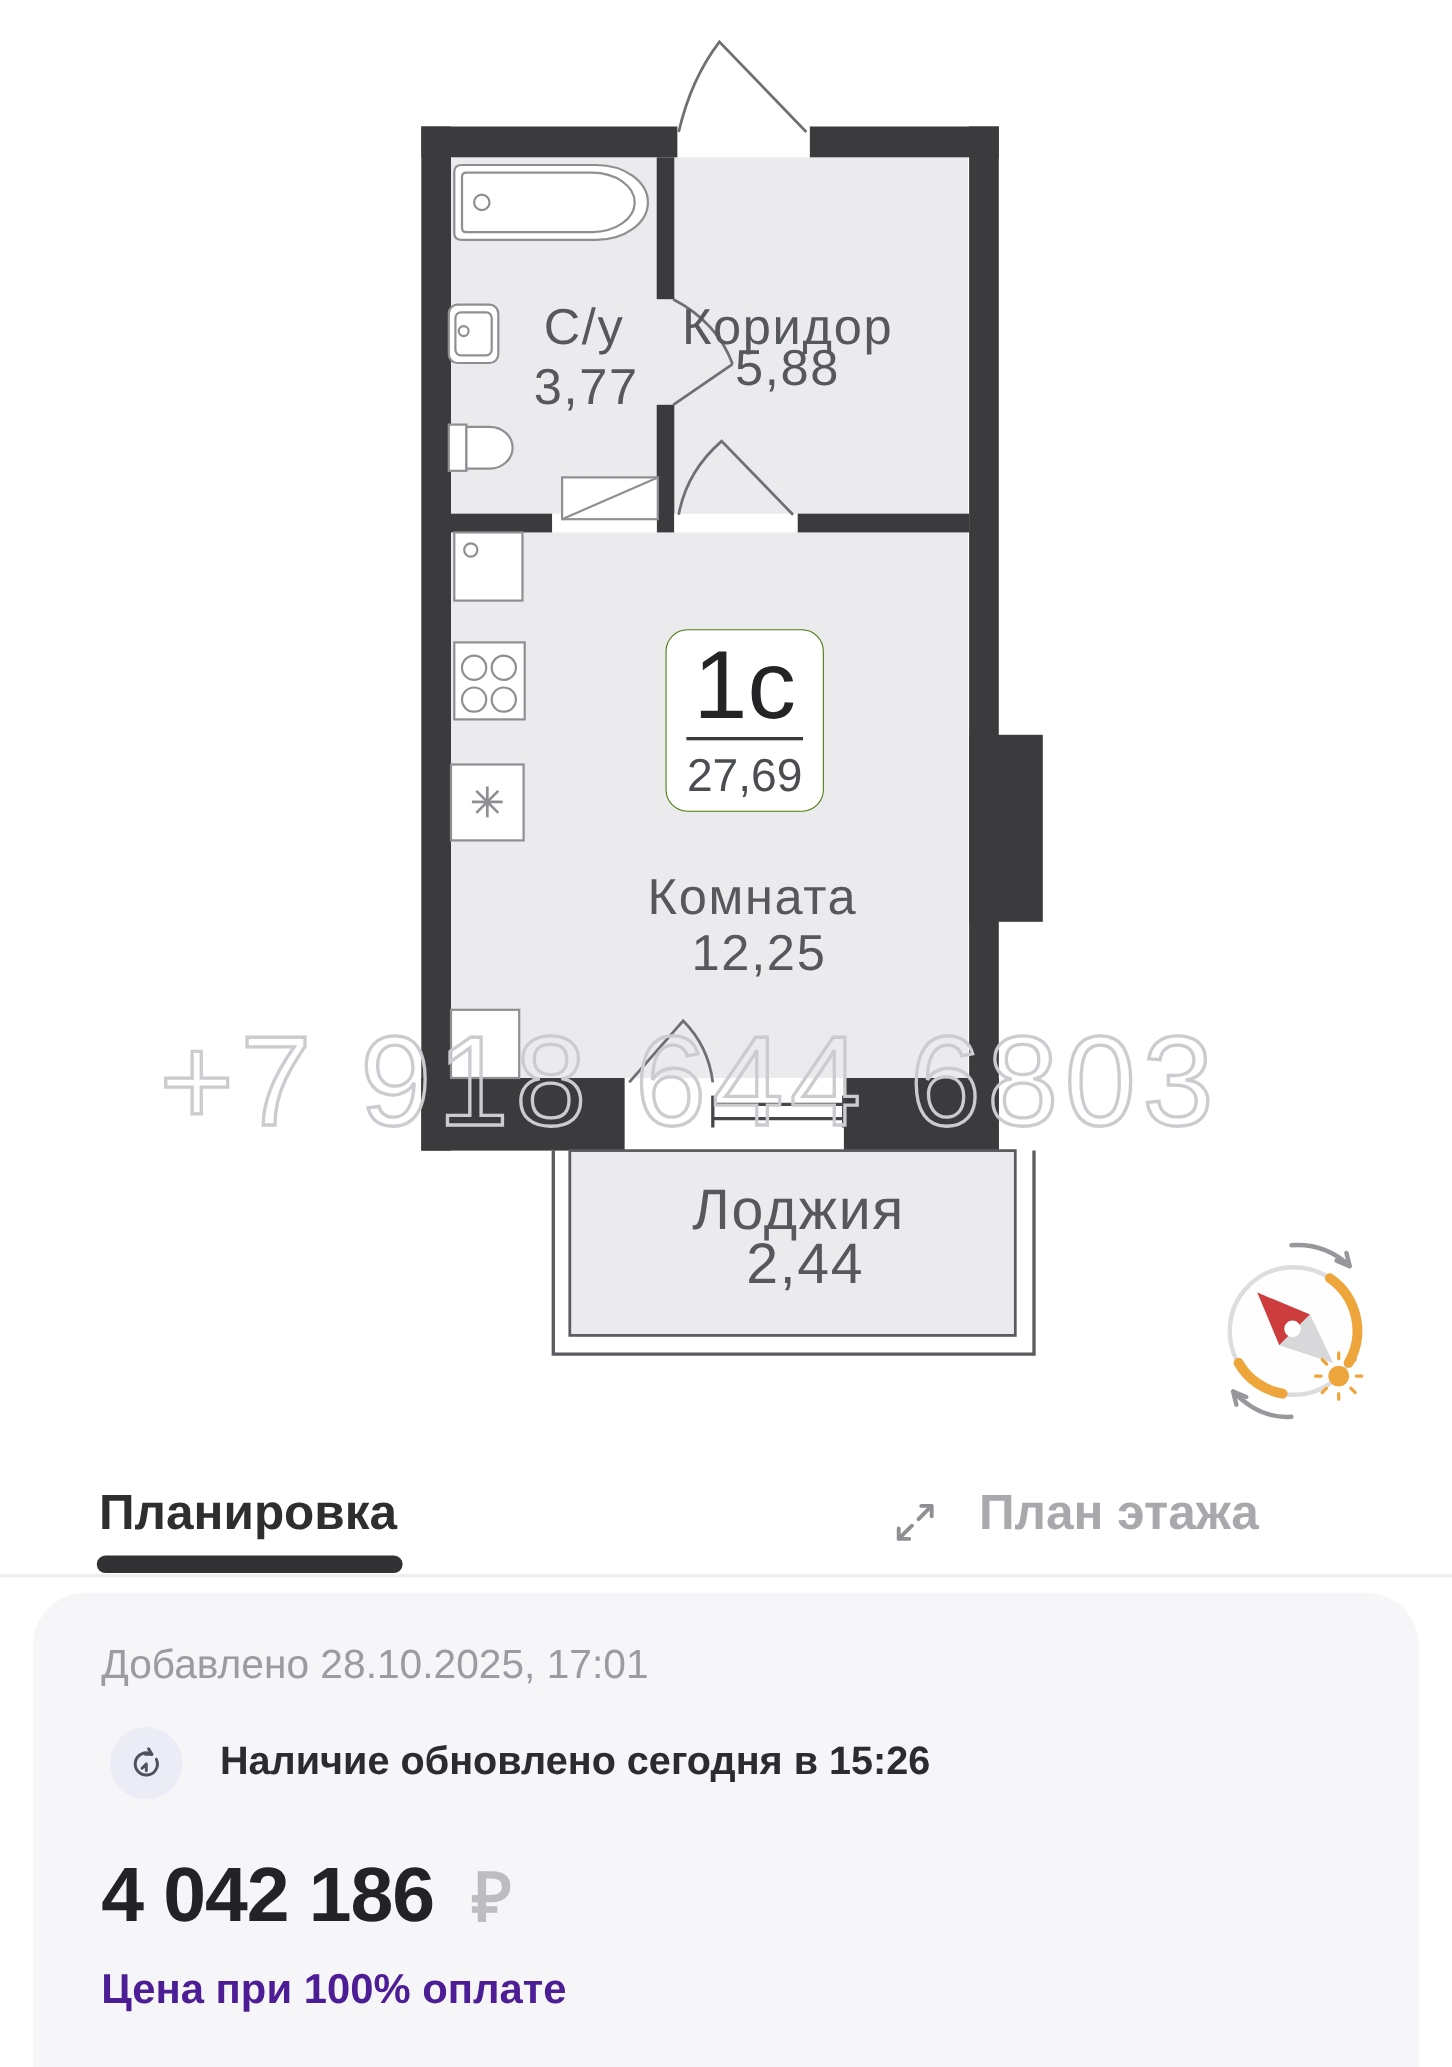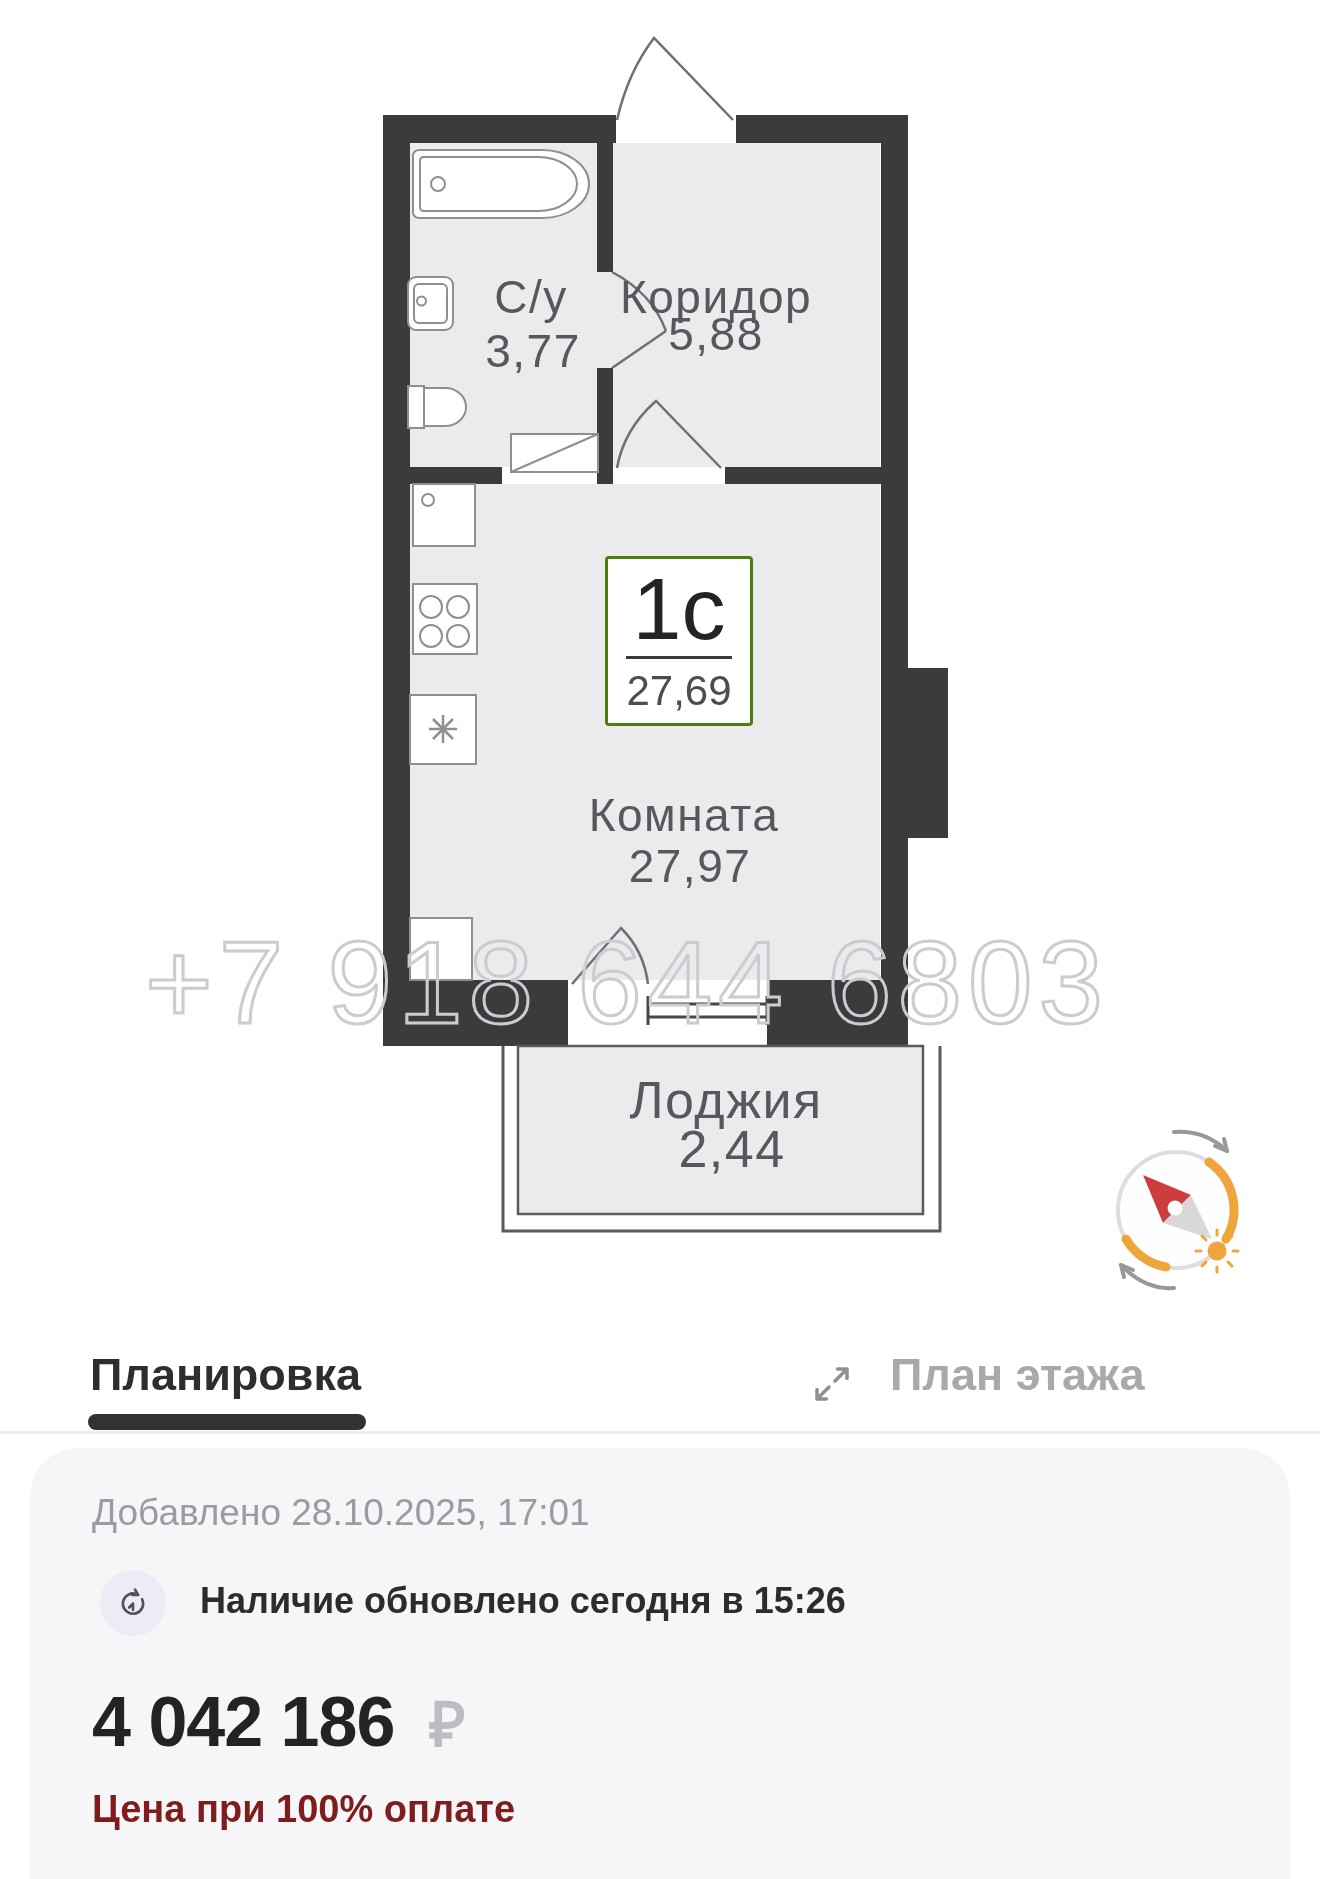--- a/index.html
+++ b/index.html
@@ -3,22 +3,22 @@
 <meta charset="utf-8">
 <style>
   html,body{margin:0;padding:0;background:#fff;font-family:"Liberation Sans",sans-serif;}
   .canvas{position:relative;width:1320px;height:1879px;background:#fff;overflow:hidden;}
 
   
   .plan-svg{position:absolute;left:0;top:0;z-index:1;}
   .lbl{position:absolute;transform:translate(-50%,-50%);font-size:46px;color:#57585c;
        letter-spacing:1.5px;white-space:nowrap;z-index:2;font-weight:400;}
   .lbl.sm{font-size:52px;}
-  .badge{position:absolute;left:605px;top:556px;width:142px;height:164px;background:#fff;
-         border:3px solid #4d7c0f;border-radius:4px;display:flex;flex-direction:column;
+  .badge{position:absolute;left:605px;top:572px;width:142px;height:164px;background:#fff;
+         border:1px solid #4d7c0f;border-radius:20px;display:flex;flex-direction:column;
          align-items:center;justify-content:center;z-index:2;}
   .badge .type{font-size:88px;color:#242426;line-height:0.95;}
   .badge .rule{width:74%;height:3px;background:#3a3a3c;margin:6px 0 8px;}
   .badge .area{font-size:42px;color:#4c4d51;}
   .watermark{position:absolute;left:145px;top:916px;font-size:116px;letter-spacing:6px;
              white-space:nowrap;z-index:3;color:rgba(255,255,255,0);
              -webkit-text-stroke:3px #ccccd0;font-weight:400;}
   .compass{position:absolute;left:1100px;top:1118px;z-index:2;}
 
   
@@ -33,21 +33,21 @@
   
   .card{position:absolute;left:30px;top:1448px;width:1260px;height:520px;background:#f6f6f8;
         border-radius:48px 48px 0 0;z-index:2;}
   .added{position:absolute;left:62px;top:44px;font-size:37px;color:#9b9ba1;}
   .clock-bg{position:absolute;left:70px;top:122px;width:66px;height:66px;border-radius:50%;
             background:#ececf6;display:flex;align-items:center;justify-content:center;}
   .avail{position:absolute;left:170px;top:132px;font-size:36px;font-weight:700;color:#2c2c2e;}
   .price-row{position:absolute;left:62px;top:232px;display:flex;align-items:baseline;gap:15px;}
   .price{font-size:70px;font-weight:700;color:#232325;letter-spacing:-1px;}
   .ruble{font-size:62px;font-weight:700;color:#bcbcc1;margin-left:20px;}
-  .note{position:absolute;left:62px;top:340px;font-size:38px;font-weight:700;color:#7f1d1d;}
+  .note{position:absolute;left:62px;top:340px;font-size:38px;font-weight:700;color:#4c1d95;}
 </style>
 </head>
 <body>
 
 <div class="canvas">
 
   <svg class="plan-svg" width="1320" height="1250" viewBox="0 0 1320 1250">
 
     <rect x="410" y="143" width="470" height="837" fill="#ebebed"></rect>
 
@@ -128,21 +128,21 @@
       <path d="M 721 468 L 656 401 Q 624 429 617 468"></path>
       <path d="M 572 984 L 621 928 Q 644 951 648 984"></path>
     </g>
   </svg>
 
   <div class="lbl" style="left:531px;top:297px">С/у</div>
   <div class="lbl" style="left:533px;top:351px">3,77</div>
   <div class="lbl" style="left:716px;top:297px">Коридор</div>
   <div class="lbl" style="left:716px;top:334px">5,88</div>
   <div class="lbl" style="left:684px;top:815px">Комната</div>
-  <div class="lbl" style="left:690px;top:866px">27,97</div>
+  <div class="lbl" style="left:690px;top:866px">12,25</div>
   <div class="lbl sm" style="left:726px;top:1100px">Лоджия</div>
   <div class="lbl sm" style="left:732px;top:1149px">2,44</div>
 
   <div class="badge">
     <div class="type">1с</div>
     <div class="rule"></div>
     <div class="area">27,69</div>
   </div>
 
   <div class="watermark">+7 918 644 6803</div>

